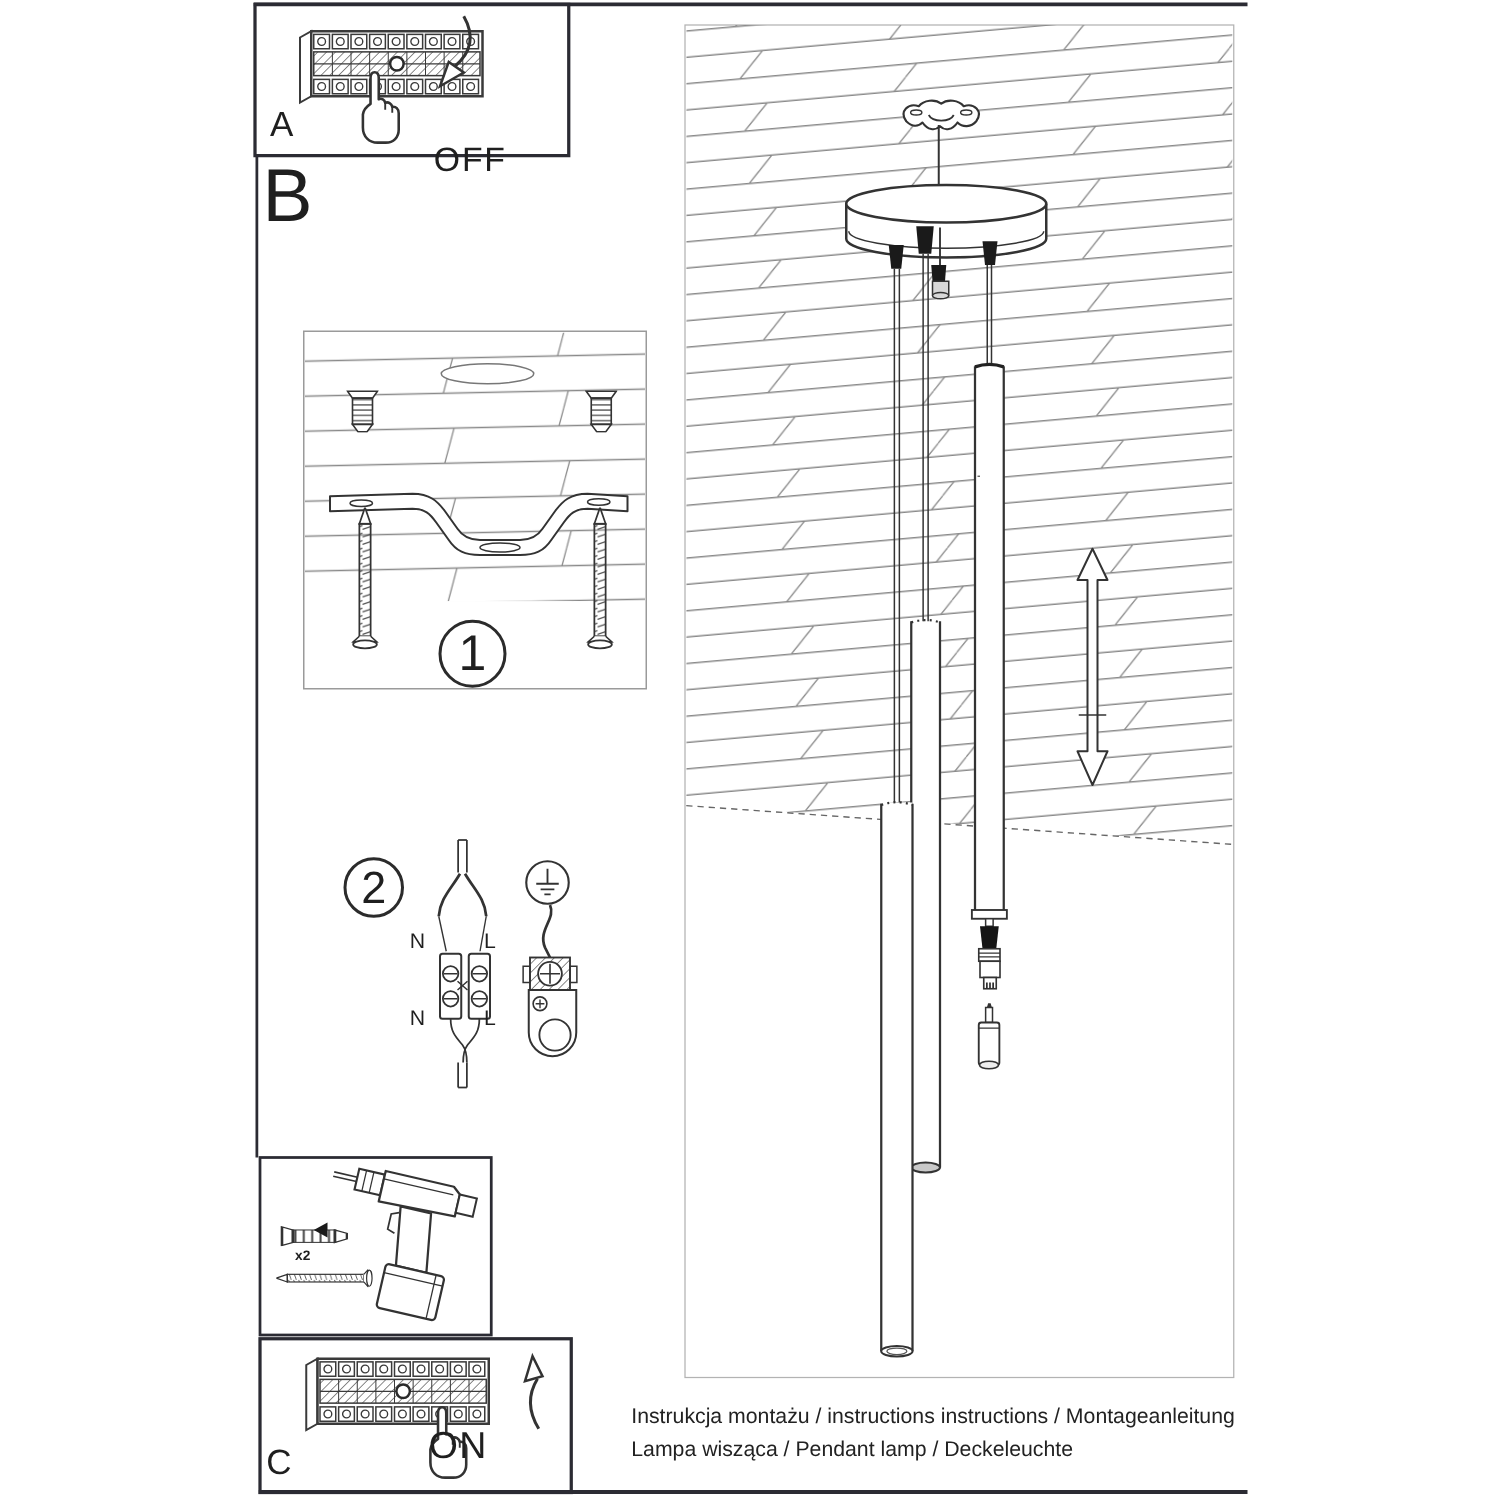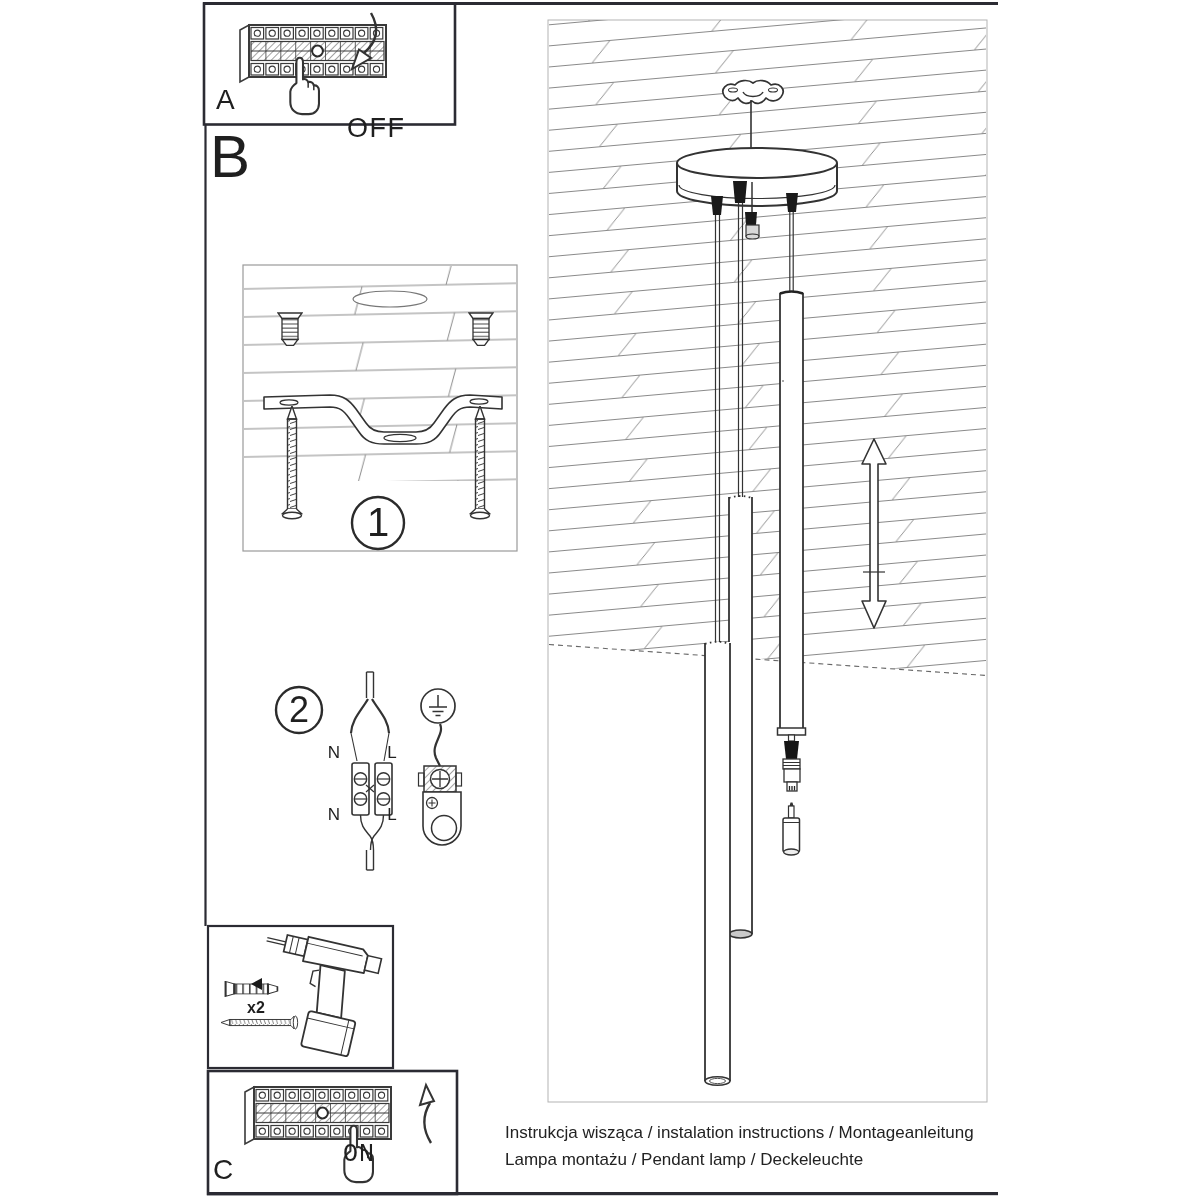--- a/index.html
+++ b/index.html
@@ -6,22 +6,22 @@
   .page{
     position:relative;width:1200px;height:1200px;background:#ffffff;
     font-family:"Liberation Sans", sans-serif;color:#1f1f1f;overflow:hidden;
   }
   .page svg.art{position:absolute;left:0;top:0;width:1200px;height:1200px;}
   .lbl{position:absolute;white-space:nowrap;color:#1f1f1f;}
   .lbl-a{left:216px;top:84px;font-size:28px;}
   .lbl-off{left:347px;top:73px;font-size:27px;letter-spacing:1.5px;margin-top:40px;}
   .lbl-b{left:210px;top:122px;font-size:60px;}
   .lbl-c{left:213px;top:1154px;font-size:28px;}
-  .lbl-on{left:343px;top:1140px;font-size:25px;letter-spacing:1px;font-family:Liberation Mono, monospace;}
-  .lbl-x2{left:247px;top:999px;font-size:16px;font-weight:bold;}
+  .lbl-on{left:343px;top:1140px;font-size:30px;letter-spacing:1px;}
+  .lbl-x2{left:236px;top:999px;font-size:11px;font-weight:bold;}
   .footer-line{left:505px;font-size:17px;color:#222;}
   .footer-1{top:1123px;}
   .footer-2{top:1150px;}
   text{font-family:"Liberation Sans", sans-serif;fill:#1f1f1f;}
 </style>
 </head>
 <body>
 
 <div class="page">
 
@@ -324,16 +324,16 @@
     </g>
   </g>
 </svg>
 
 <div class="lbl lbl-a">A</div>
 <div class="lbl lbl-off">OFF</div>
 <div class="lbl lbl-b">B</div>
 <div class="lbl lbl-x2">x2</div>
 <div class="lbl lbl-c">C</div>
 <div class="lbl lbl-on">ON</div>
-<div class="lbl footer-line footer-1">Instrukcja wisząca / instalation instructions / Montageanleitung</div>
-<div class="lbl footer-line footer-2">Lampa montażu / Pendant lamp / Deckeleuchte</div>
+<div class="lbl footer-line footer-1">Instrukcja montażu / instructions instructions / Montageanleitung</div>
+<div class="lbl footer-line footer-2">Lampa wisząca / Pendant lamp / Deckeleuchte</div>
 
 </div>
 
 </body></html>

